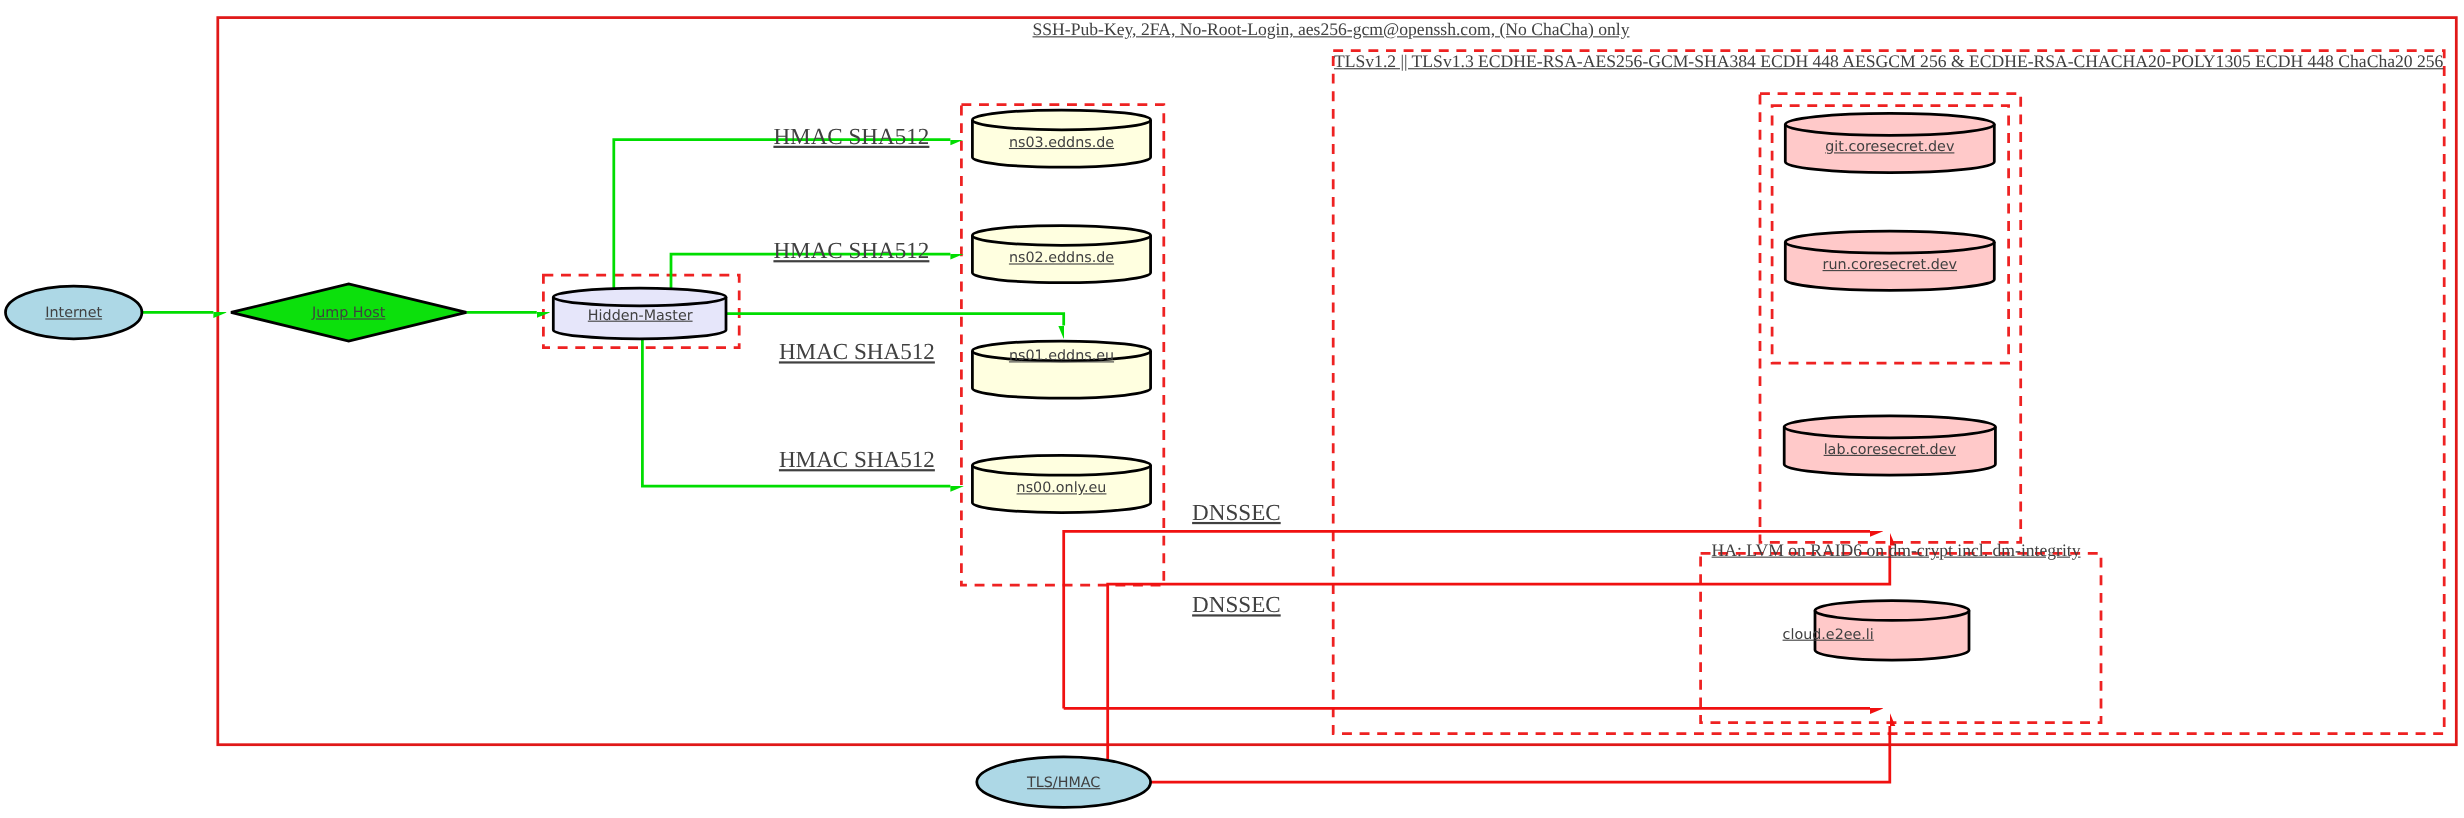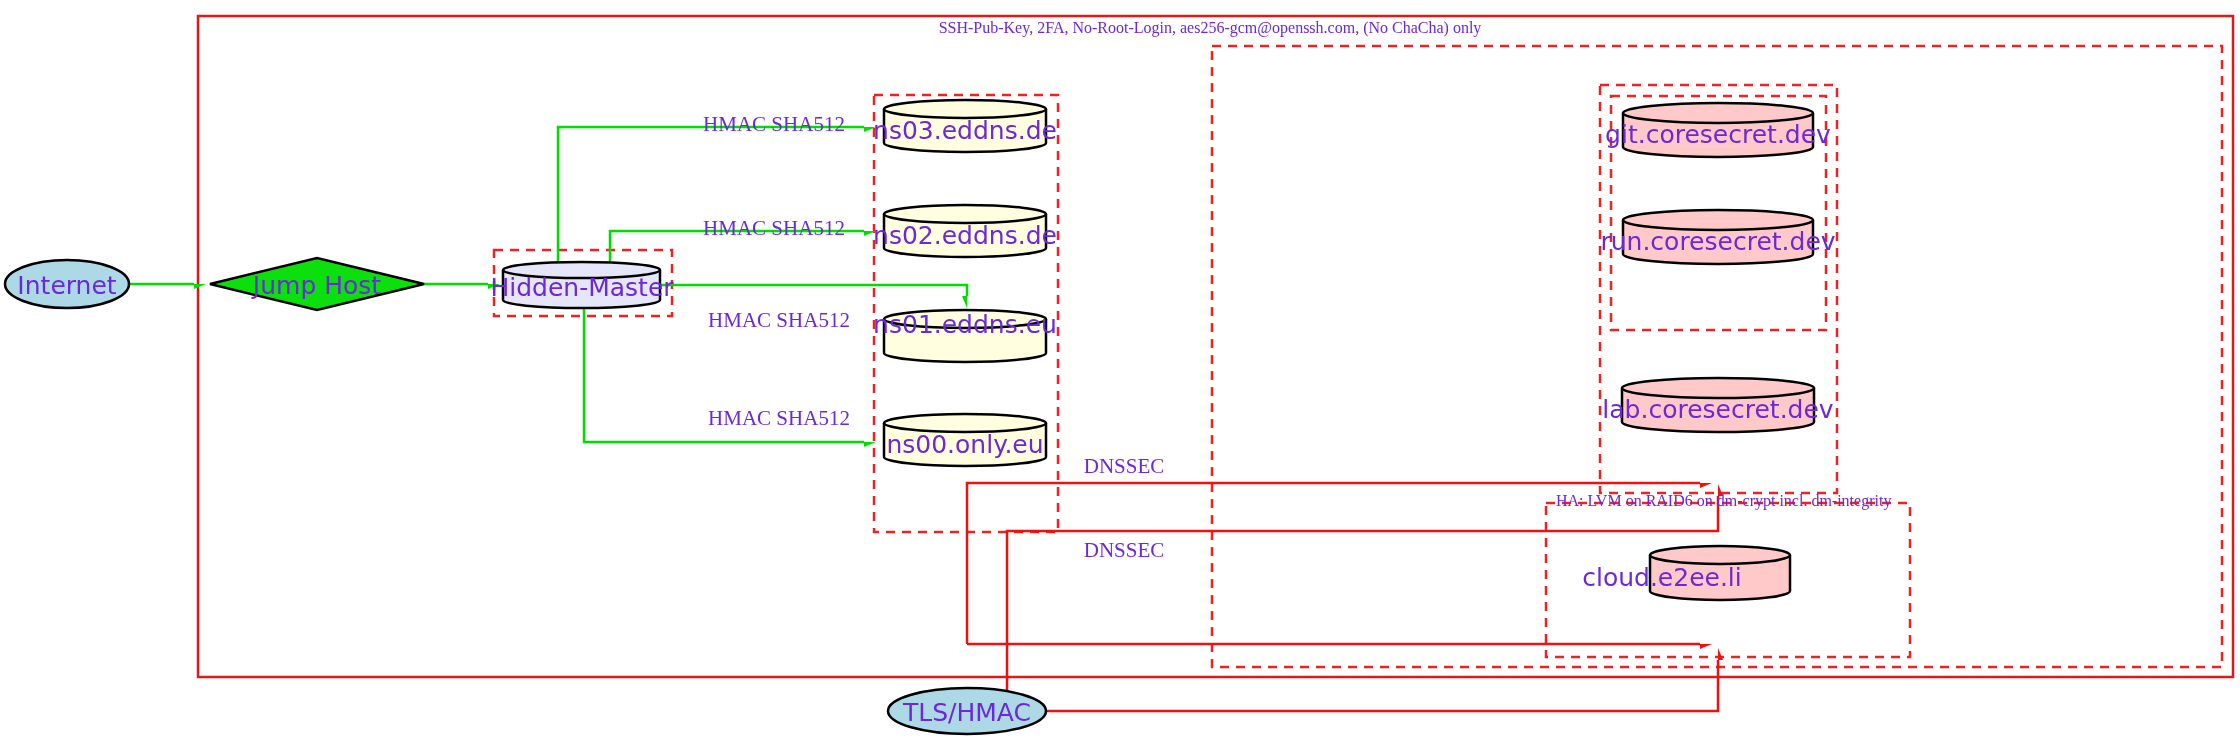--- a/index.html
+++ b/index.html
@@ -8,24 +8,25 @@
     width:2240px;height:744px;
     background:#ffffff;
     font-family:"DejaVu Sans",sans-serif;
     overflow:hidden;
   }
   #canvas svg{position:absolute;left:0;top:0;}
   .lbl{
     position:absolute;
     transform:translate(-50%,-50%);
     white-space:nowrap;
-    color:#6d28d9;
+    color:#404040;
     pointer-events:none;
+    text-decoration:underline;
   }
-  .node-lbl{font-family:"DejaVu Sans",sans-serif;font-size:25px;}
+  .node-lbl{font-family:"DejaVu Sans",sans-serif;font-size:13px;}
   .edge-lbl{font-family:"Liberation Serif",serif;font-size:21px;text-align:center;}
   .cluster-lbl{font-family:"Liberation Serif",serif;font-size:16px;}
   .left-anchor{transform:translate(0,-50%);}
 </style>
 </head>
 <body>
 
 <div id="canvas">
 
   <svg width="2240" height="744" viewBox="0 0 2240 744">
@@ -117,15 +118,16 @@
   <div class="lbl node-lbl" style="left:967px;top:712px">TLS/HMAC</div>
 
   <div class="lbl edge-lbl" style="left:774px;top:124px">HMAC SHA512</div>
   <div class="lbl edge-lbl" style="left:774px;top:228px">HMAC SHA512</div>
   <div class="lbl edge-lbl" style="left:779px;top:320px">HMAC SHA512</div>
   <div class="lbl edge-lbl" style="left:779px;top:418px">HMAC SHA512</div>
   <div class="lbl edge-lbl" style="left:1124px;top:466px">DNSSEC</div>
   <div class="lbl edge-lbl" style="left:1124px;top:550px">DNSSEC</div>
 
   <div class="lbl cluster-lbl" style="left:1210px;top:28px">SSH-Pub-Key, 2FA, No-Root-Login, aes256-gcm@openssh.com, (No ChaCha) only</div>
+  <div class="lbl cluster-lbl" style="left:1717px;top:57px">TLSv1.2 || TLSv1.3 ECDHE-RSA-AES256-GCM-SHA384 ECDH 448 AESGCM 256 &amp; ECDHE-RSA-CHACHA20-POLY1305 ECDH 448 ChaCha20 256</div>
   <div class="lbl cluster-lbl left-anchor" style="left:1556px;top:501px">HA: LVM on RAID6 on dm-crypt incl. dm-integrity</div>
 
 </div>
 
 </body></html>

